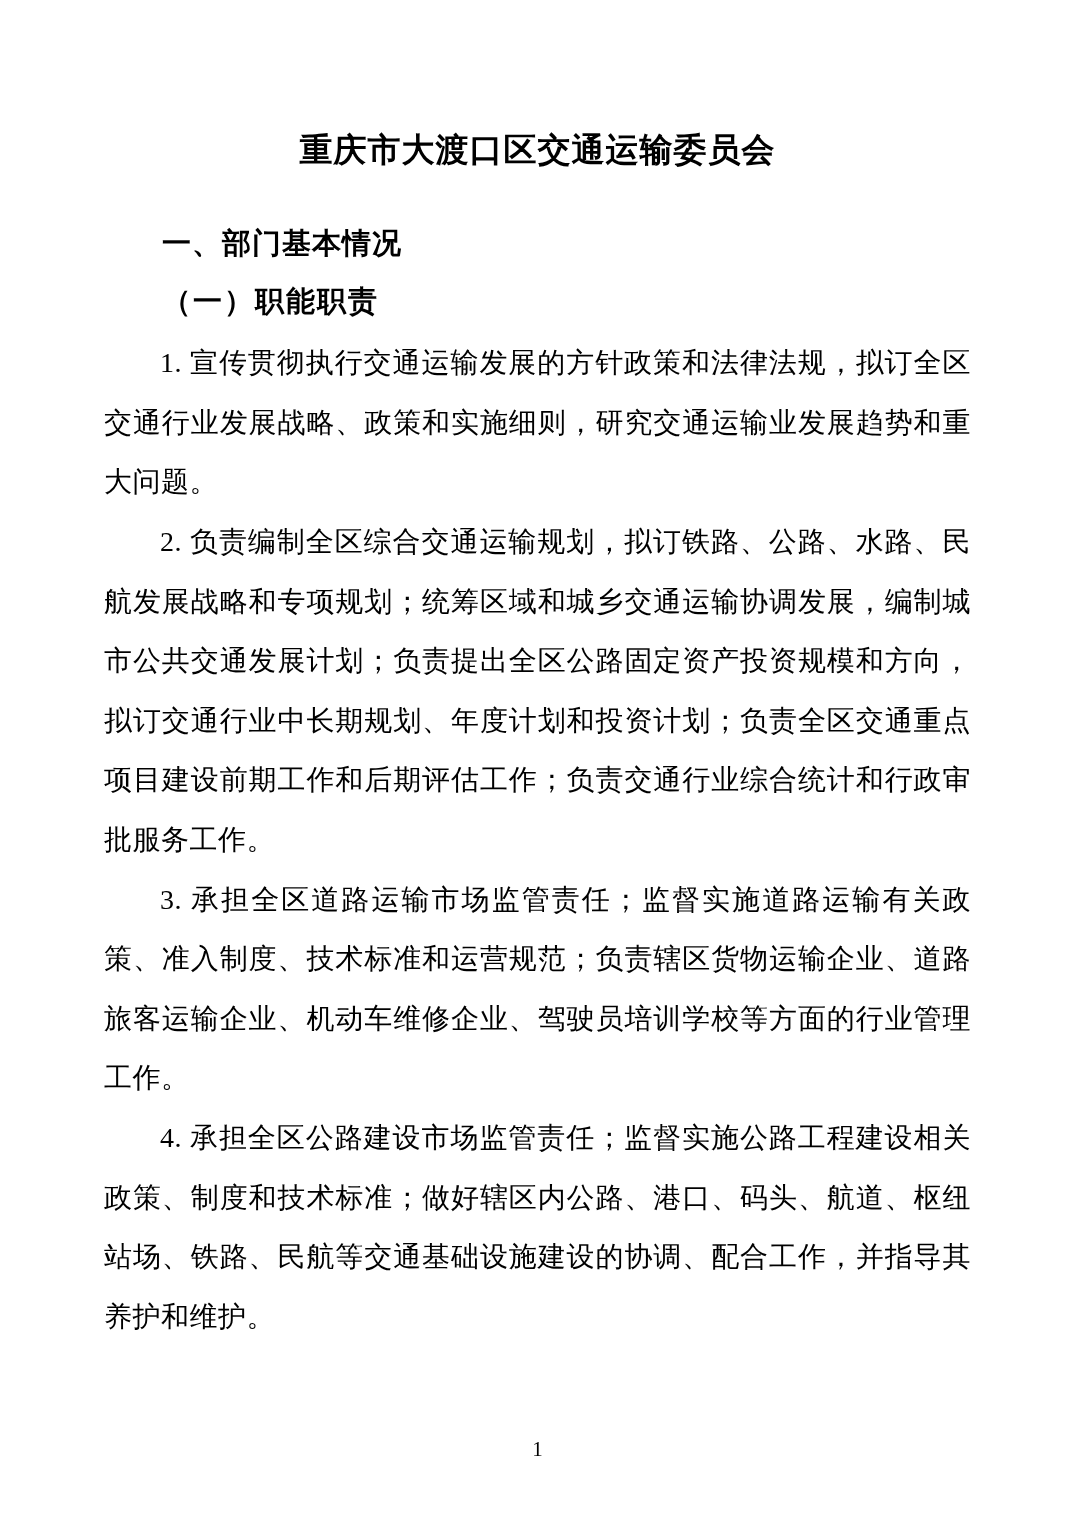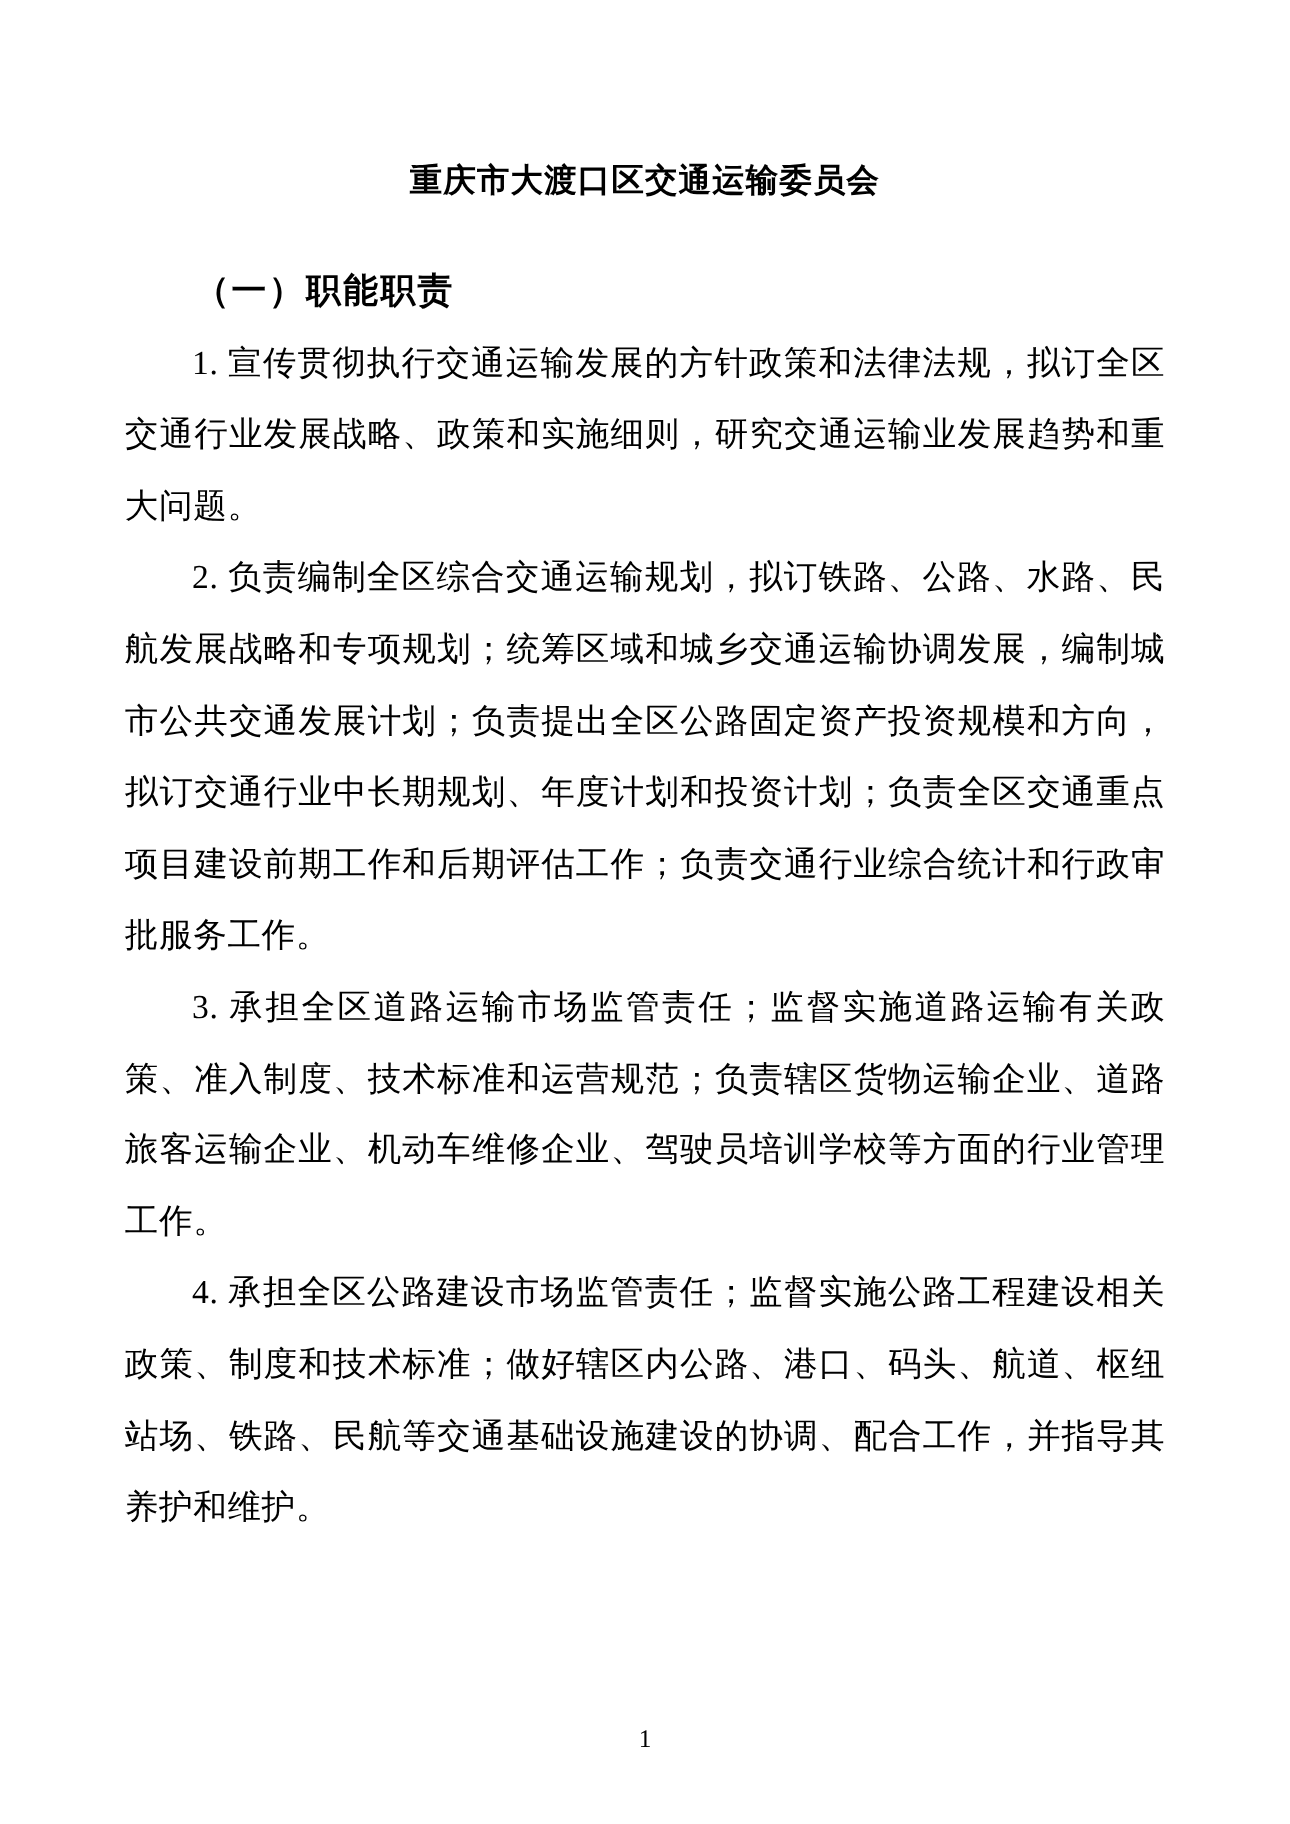--- a/index.html
+++ b/index.html
@@ -14,21 +14,21 @@
     background: #ffffff;
     overflow: hidden;
     font-family: "Liberation Serif", "DejaVu Serif", serif;
     color: #000000;
   }
   .title-block {
     padding-top: 122px;
     text-align: center;
   }
   .title-line {
-    font-size: 27px;
+    font-size: 33px;
     font-weight: bold;
     line-height: 56px;
     font-family: "Liberation Serif", "DejaVu Serif", serif;
     letter-spacing: 1px;
   }
   .content {
     margin: 36px 104px 0 104px; 
     font-size: 28px;
     line-height: 59.6px;
   }
@@ -39,21 +39,21 @@
     font-weight: bold;
     font-family: "Liberation Sans", "DejaVu Sans", sans-serif;
     line-height: 59.6px;
     letter-spacing: 1px;
   }
   .subsection-heading {
     margin: 0;
     text-indent: 2em;
     font-size: 29px;
     font-weight: bold;
-    font-family: Liberation Sans, sans-serif;
+    font-family: Liberation Mono, monospace;
     line-height: 59.6px;
     letter-spacing: 2px;
   }
   .body-paragraph {
     margin: 0;
     text-indent: 2em;
     text-align: justify;
     text-justify: inter-ideograph;
     font-family: "Liberation Serif", "DejaVu Serif", serif;
     letter-spacing: 0.5px;
@@ -71,20 +71,21 @@
 </head>
 <body>
 
 <div class="page">
 
   <div class="title-block">
     <div class="title-line">重庆市大渡口区交通运输委员会</div>
   </div>
 
   <div class="content">
+    <h2 class="section-heading">一、部门基本情况</h2>
     <h3 class="subsection-heading">（一）职能职责</h3>
     <p class="body-paragraph">1. 宣传贯彻执行交通运输发展的方针政策和法律法规，拟订全区交通行业发展战略、政策和实施细则，研究交通运输业发展趋势和重大问题。</p>
     <p class="body-paragraph">2. 负责编制全区综合交通运输规划，拟订铁路、公路、水路、民航发展战略和专项规划；统筹区域和城乡交通运输协调发展，编制城市公共交通发展计划；负责提出全区公路固定资产投资规模和方向，拟订交通行业中长期规划、年度计划和投资计划；负责全区交通重点项目建设前期工作和后期评估工作；负责交通行业综合统计和行政审批服务工作。</p>
     <p class="body-paragraph">3. 承担全区道路运输市场监管责任；监督实施道路运输有关政策、准入制度、技术标准和运营规范；负责辖区货物运输企业、道路旅客运输企业、机动车维修企业、驾驶员培训学校等方面的行业管理工作。</p>
     <p class="body-paragraph">4. 承担全区公路建设市场监管责任；监督实施公路工程建设相关政策、制度和技术标准；做好辖区内公路、港口、码头、航道、枢纽站场、铁路、民航等交通基础设施建设的协调、配合工作，并指导其养护和维护。</p>
   </div>
 
   <div class="footer">1</div>
 
 </div>

